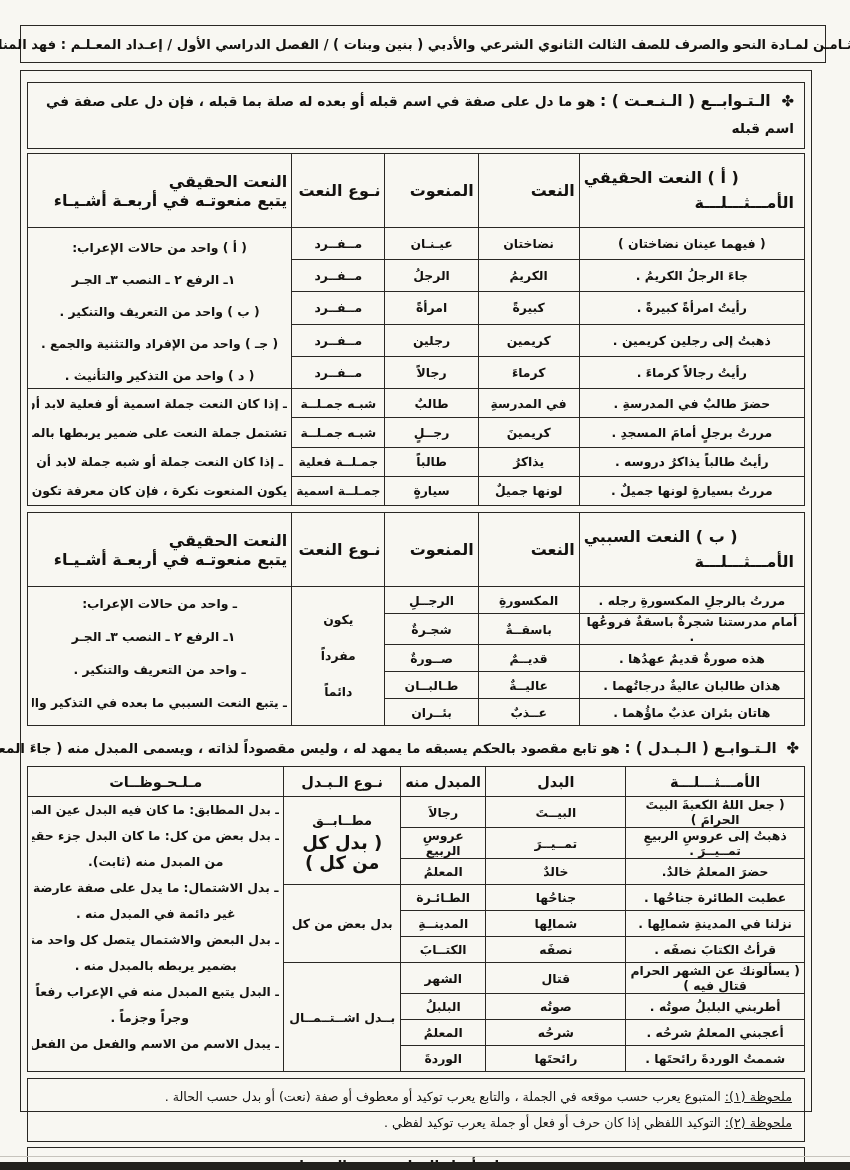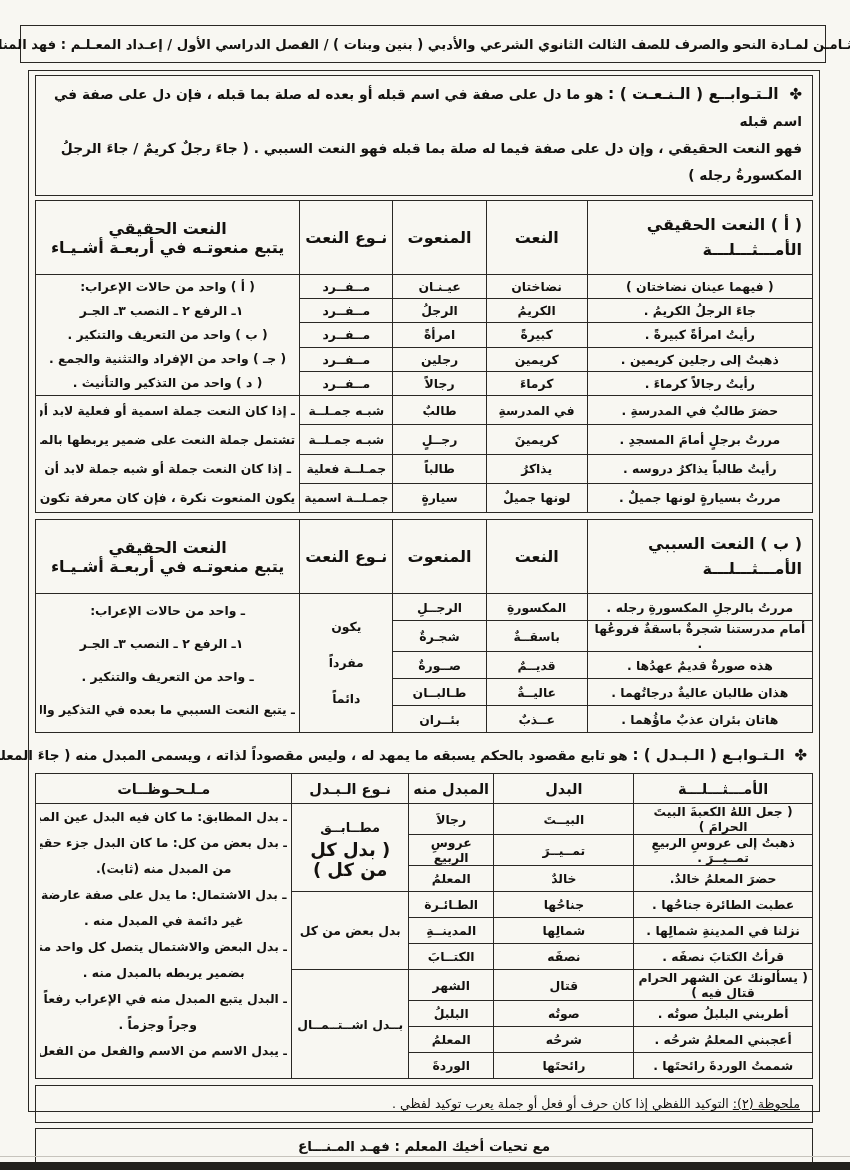--- a/index.html
+++ b/index.html
@@ -4,46 +4,46 @@
 <style>
   html,body{margin:0;padding:0;background:#e9e7e2;}
   .page{position:relative;width:850px;height:1170px;background:#f8f7f2;direction:rtl;
         font-family:"DejaVu Sans",sans-serif;color:#14120f;overflow:hidden;margin:0 auto;}
   
   .header-box{position:absolute;top:25px;left:20px;width:806px;height:38px;
       border:1.4px solid #2a2824;display:flex;align-items:center;justify-content:center;
       background:#f8f7f2;box-sizing:border-box;}
   .header-box .t{font-size:13.2px;font-weight:bold;white-space:nowrap;}
   
-  .frame{position:absolute;top:70px;left:28px;width:792px;height:1042px;
-      border:1.6px solid #2a2824;box-sizing:border-box;padding:4px 6px 0 6px;}
+  .frame{position:absolute;top:70px;left:20px;width:792px;height:1042px;
+      border:1.6px solid #2a2824;box-sizing:border-box;padding:11px 6px 0 6px;}
   
   .def-box{border:1.3px solid #2a2824;padding:5px 10px 6px 10px;font-size:13.8px;
       font-weight:bold;line-height:27px;}
   .def-box .bullet{font-size:15px;padding-left:6px;}
   .def-box .lead{font-size:15.5px;letter-spacing:.5px;}
   
   table.gt{width:100%;border-collapse:collapse;table-layout:fixed;margin-top:4px;
       font-weight:bold;}
   table.gt th,table.gt td{border:1px solid #2a2824;padding:0 4px;box-sizing:border-box;}
   table.gt td{font-size:12.4px;text-align:center;}
   
   col.c-ex{width:29%;} col.c-n{width:13%;} col.c-m{width:12%;} col.c-t{width:12%;} col.c-no{width:34%;}
   
   col.d-ex{width:23%;} col.d-b{width:18%;} col.d-mb{width:11%;} col.d-t{width:15%;} col.d-no{width:33%;}
   tr.hAB{height:74px;} tr.r24{height:24px;} tr.r29{height:29px;} tr.rB{height:27px;}
   tr.hC{height:30px;} tr.rC{height:26px;}
-  th .h1{font-size:16px;line-height:24px;text-align:right;padding-right:6px;}
+  th .h1{font-size:16px;line-height:24px;text-align:left;padding-right:6px;}
   th .h2{font-size:16px;line-height:26px;text-align:right;padding-right:6px;letter-spacing:1px;}
-  th .hc{font-size:16px;text-align:center;}
+  th .hc{font-size:16px;text-align:right;}
   th.small{font-size:14.5px;text-align:center;}
   th.small .stretch{letter-spacing:1px;}
   td.notes{text-align:right;vertical-align:top;padding:2px 8px 0 4px;}
   td.notes .ln{white-space:nowrap;overflow:hidden;}
-  .nA1 .ln{height:24px;line-height:24px;}
+  .nA1 .ln{height:24px;line-height:24px;margin-top:8px;}
   .nA2 .ln{height:29px;line-height:29px;}
   .nB .ln{height:33px;line-height:33px;}
   .nC .ln{height:26px;line-height:26px;}
   .ln.ind{padding-right:12px;}
   td.typeB{font-size:17px;vertical-align:middle;}
   td.typeB .w{line-height:36px;}
   td.typeC1 .l1{font-size:13px;line-height:24px;}
   td.typeC1 .l2{font-size:18px;line-height:20px;}
   td.typeC{font-size:13px;letter-spacing:.5px;}
   
@@ -71,21 +71,20 @@
   </div>
 
   <div class="frame">
 
     <div class="def-box">
       <div>
         <span class="bullet">✤</span>
         <span class="lead">الـتـوابــع ( الـنـعـت ) :</span>
         <span>هو ما دل على صفة في اسم قبله أو بعده له صلة بما قبله ، فإن دل على صفة في اسم قبله</span>
       </div>
-      <div>فهو النعت الحقيقي ، وإن دل على صفة فيما له صلة بما قبله فهو النعت السببي . ( جاءَ رجلٌ كريمٌ / جاءَ الرجلُ المكسورةُ رجله )</div>
     </div>
 
     <table class="gt">
       <colgroup>
           <col class="c-ex">
           <col class="c-n">
           <col class="c-m">
           <col class="c-t">
           <col class="c-no">
         </colgroup>
@@ -338,20 +337,23 @@
       <tr class="rC">
         <td>شممتُ الوردةَ رائحتَها .</td>
         <td>رائحتَها</td>
         <td>الوردةَ</td>
       </tr>
     </tbody>
       </table>
 
     <div class="footnote-box">
       <div>
+        <span class="u">ملحوظة (١):</span><span> المتبوع يعرب حسب موقعه في الجملة ، والتابع يعرب توكيد أو معطوف أو صفة (نعت) أو بدل حسب الحالة .</span>
+      </div>
+      <div>
         <span class="u">ملحوظة (٢):</span><span> التوكيد اللفظي إذا كان حرف أو فعل أو جملة يعرب توكيد لفظي .</span>
       </div>
     </div>
 
     <div class="footer-box">
       <span>مع تحيات أخيك المعلم : فهـد المـنـــاع</span>
     </div>
 
   </div>
 

